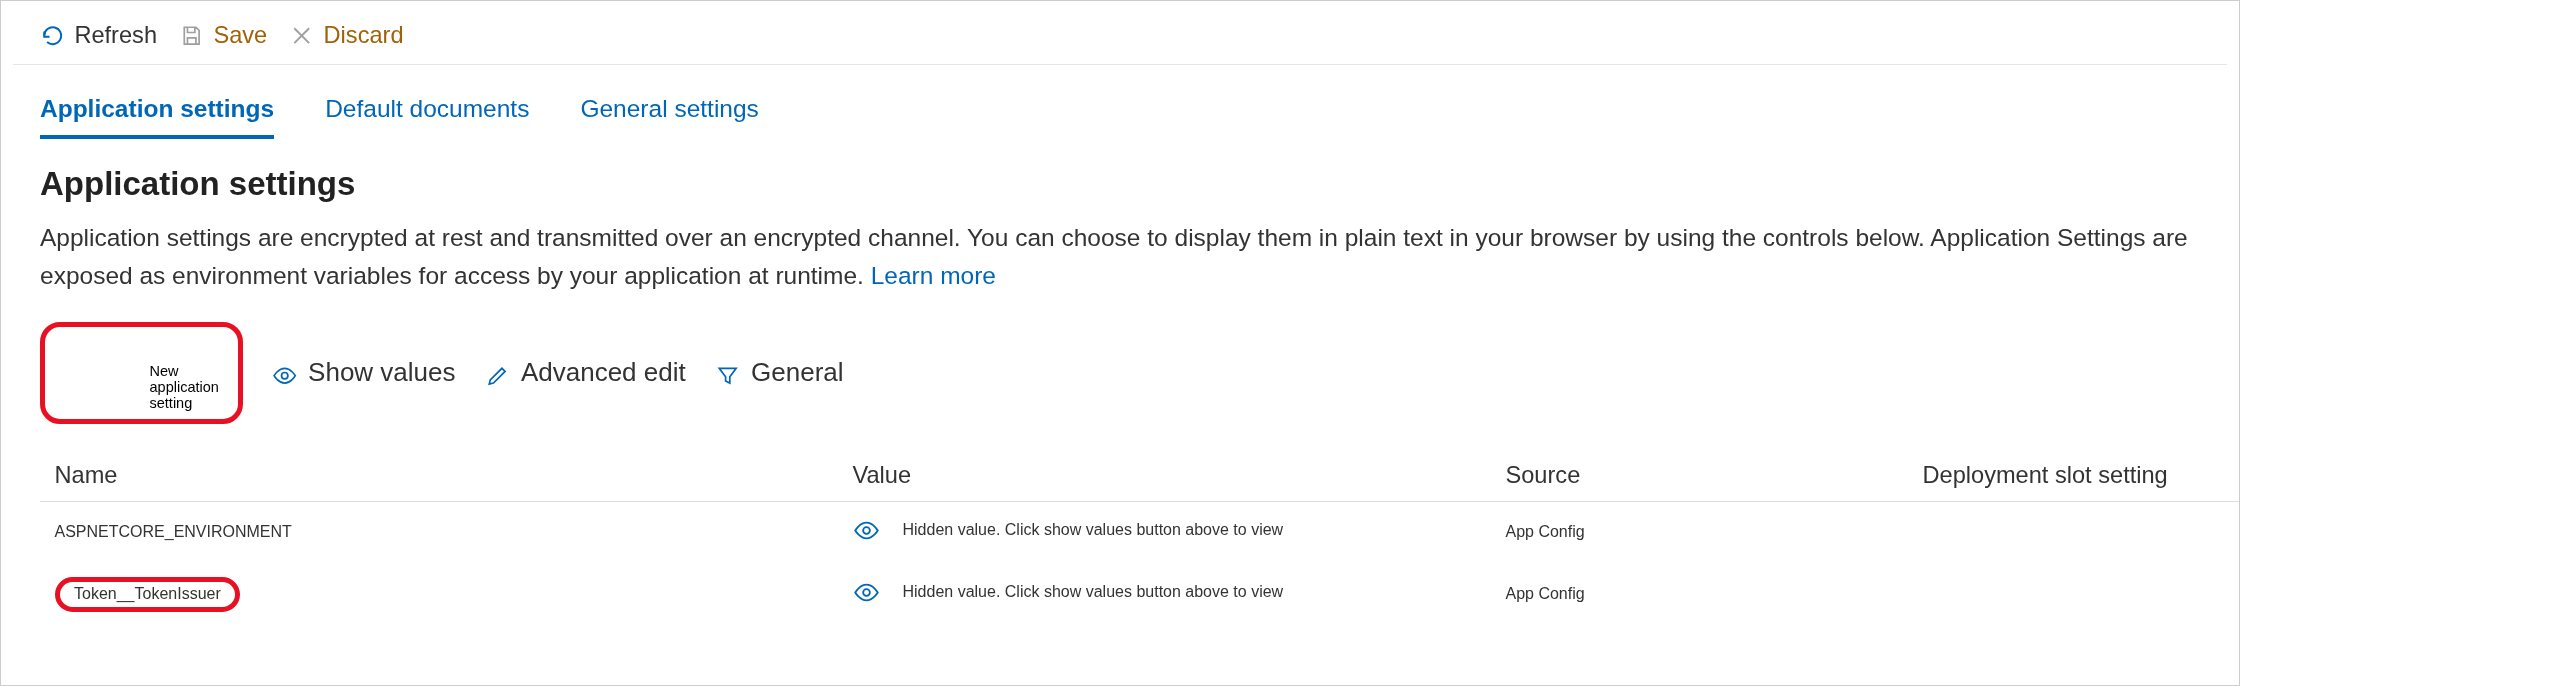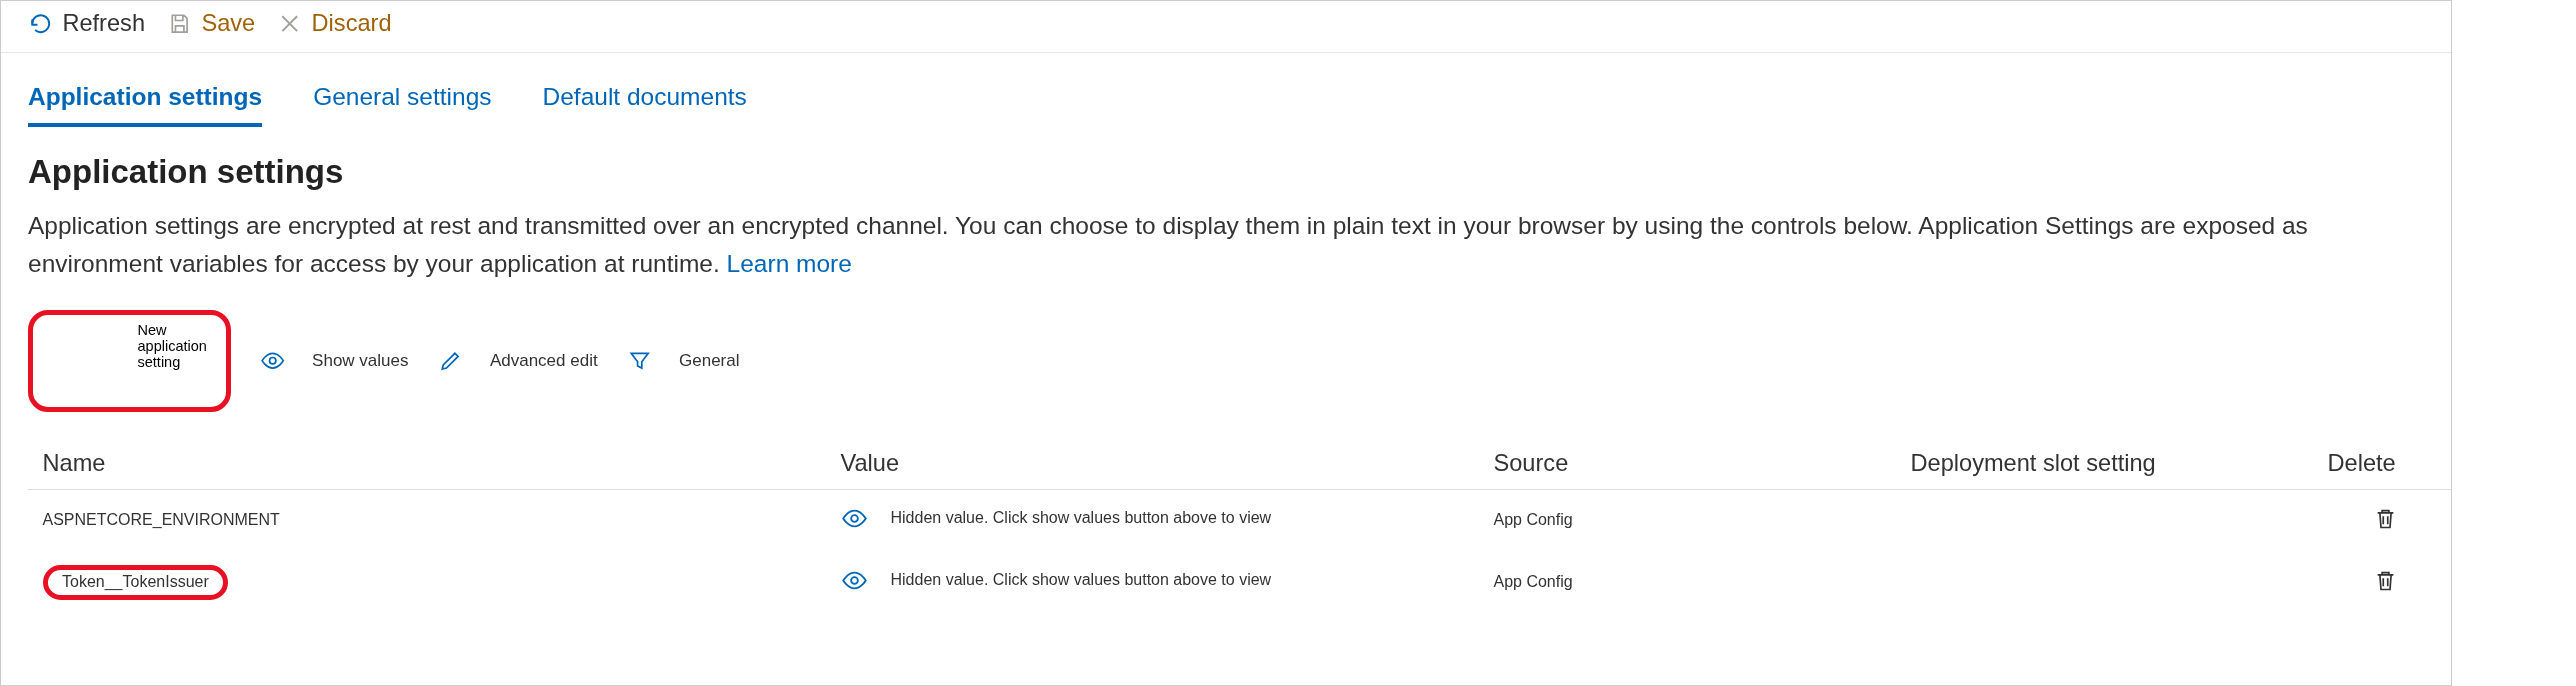--- a/index.html
+++ b/index.html
@@ -1,17 +1,17 @@
 <!DOCTYPE html>
 <html style="font-size:14.5px"><head>
 <meta charset="utf-8">
 <style>
   * { box-sizing: border-box; font-family: "Segoe UI", -apple-system, BlinkMacSystemFont, sans-serif; }
   body { margin: 0; padding: 0; background: #fff; }
-  .frame { border: 0.9px solid #ccc; width: 2452px; height: 686px; padding: 0; overflow: hidden; }
+  .frame { border: 0.9px solid #ccc; width: 2240px; height: 686px; padding: 12px; overflow: hidden; }
 
   .cmdbar {
     display: flex; align-items: center; gap: 22px; padding: 9px 27px 14.5px 27px;
     border-bottom: 0.9px solid #e5e5e5;
   }
   .cmd {
     display: inline-flex; align-items: center; gap: 9px; font-size: 23.6px;
     color: #605e5c; cursor: pointer;
   }
   .cmd.enabled { color: #333; }
@@ -25,28 +25,28 @@
     font-size: 24.5px; color: #0066b8; padding-bottom: 12.7px; cursor: pointer;
   }
   .tab.active { font-weight: 600; border-bottom: 4.5px solid #0066b8; }
 
   h2.section-title { font-size: 33px; font-weight: 600; margin: 9px 0 16.3px 0; color: #222; }
   p.desc { font-size: 24.5px; color: #333; line-height: 1.55; margin: 0 0 27px 0; max-width: 2503px; }
   p.desc a { color: #0066b8; text-decoration: none; }
 
   .actions-row { display: flex; align-items: center; gap: 29px; margin-bottom: 25.4px; }
   .action {
-    display: inline-flex; align-items: center; gap: 27px; font-size: 17px; color: #333;
+    display: inline-flex; align-items: flex-end; gap: 11px; font-size: 26px; color: #333;
     cursor: pointer;
   }
   .action svg { width: 25.4px; height: 25.4px; }
   .action .ink { stroke: #0066b8; fill: none; }
   .callout-red {
     border: 5.4px solid #e81123; border-radius: 20px; padding: 7.3px 16.3px;
-    display: inline-flex; align-items: flex-start; gap: 11px;
+    display: inline-flex; align-items: flex-end; gap: 11px;
   }
 
   table.grid { width: 100%; border-collapse: collapse; table-layout: fixed; }
   table.grid th {
     text-align: left; font-weight: 400; font-size: 23.6px; color: #333;
     padding: 12.7px 14.5px; border-bottom: 0.9px solid #ddd;
   }
   table.grid td {
     font-size: 16px; color: #333; padding: 14.5px 14.5px;
   }
@@ -92,22 +92,22 @@
         <path d="M5 5l14 14 M19 5L5 19" fill="none" stroke="#a19f9d" stroke-width="1.8"></path>
       </svg>
       <span>Discard</span>
     </div>
   </div>
 
   <div class="content">
 
     <div class="tabs">
       <div class="tab active">Application settings</div>
+      <div class="tab">Default documents</div>
       <div class="tab">General settings</div>
-      <div class="tab">Default documents</div>
     </div>
 
     <h2 class="section-title">Application settings</h2>
 
     <p class="desc">
       <span>Application settings are encrypted at rest and transmitted over an encrypted channel. You can choose to display them in plain text in your browser by using the controls below. Application Settings are exposed as environment variables for access by your application at runtime. </span>
       <a href="#">Learn more</a>
     </p>
 
     <div class="actions-row">

